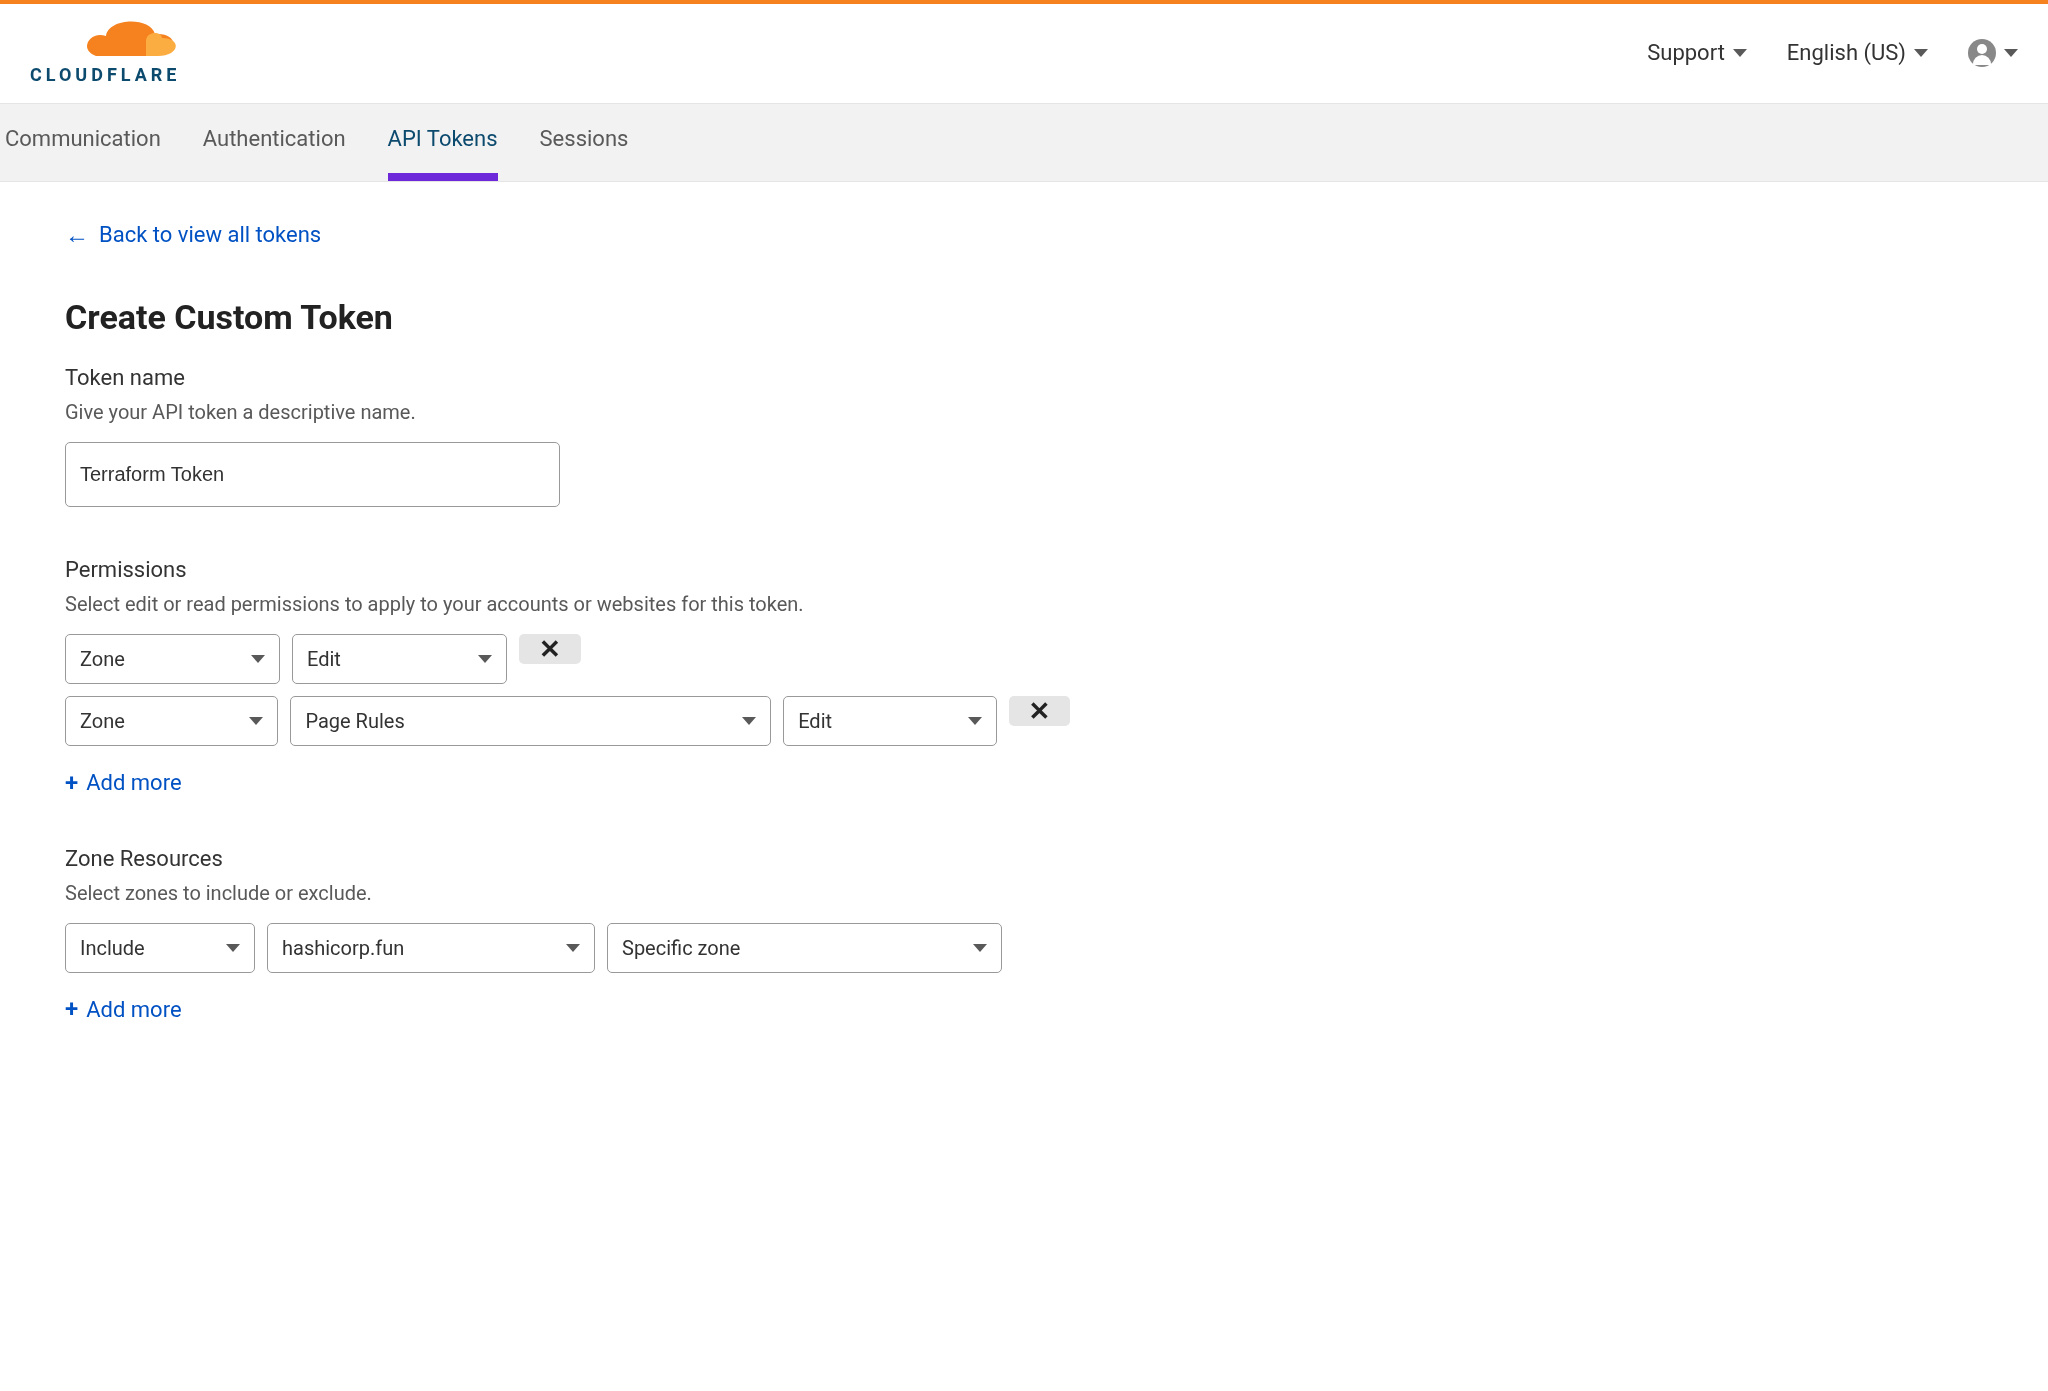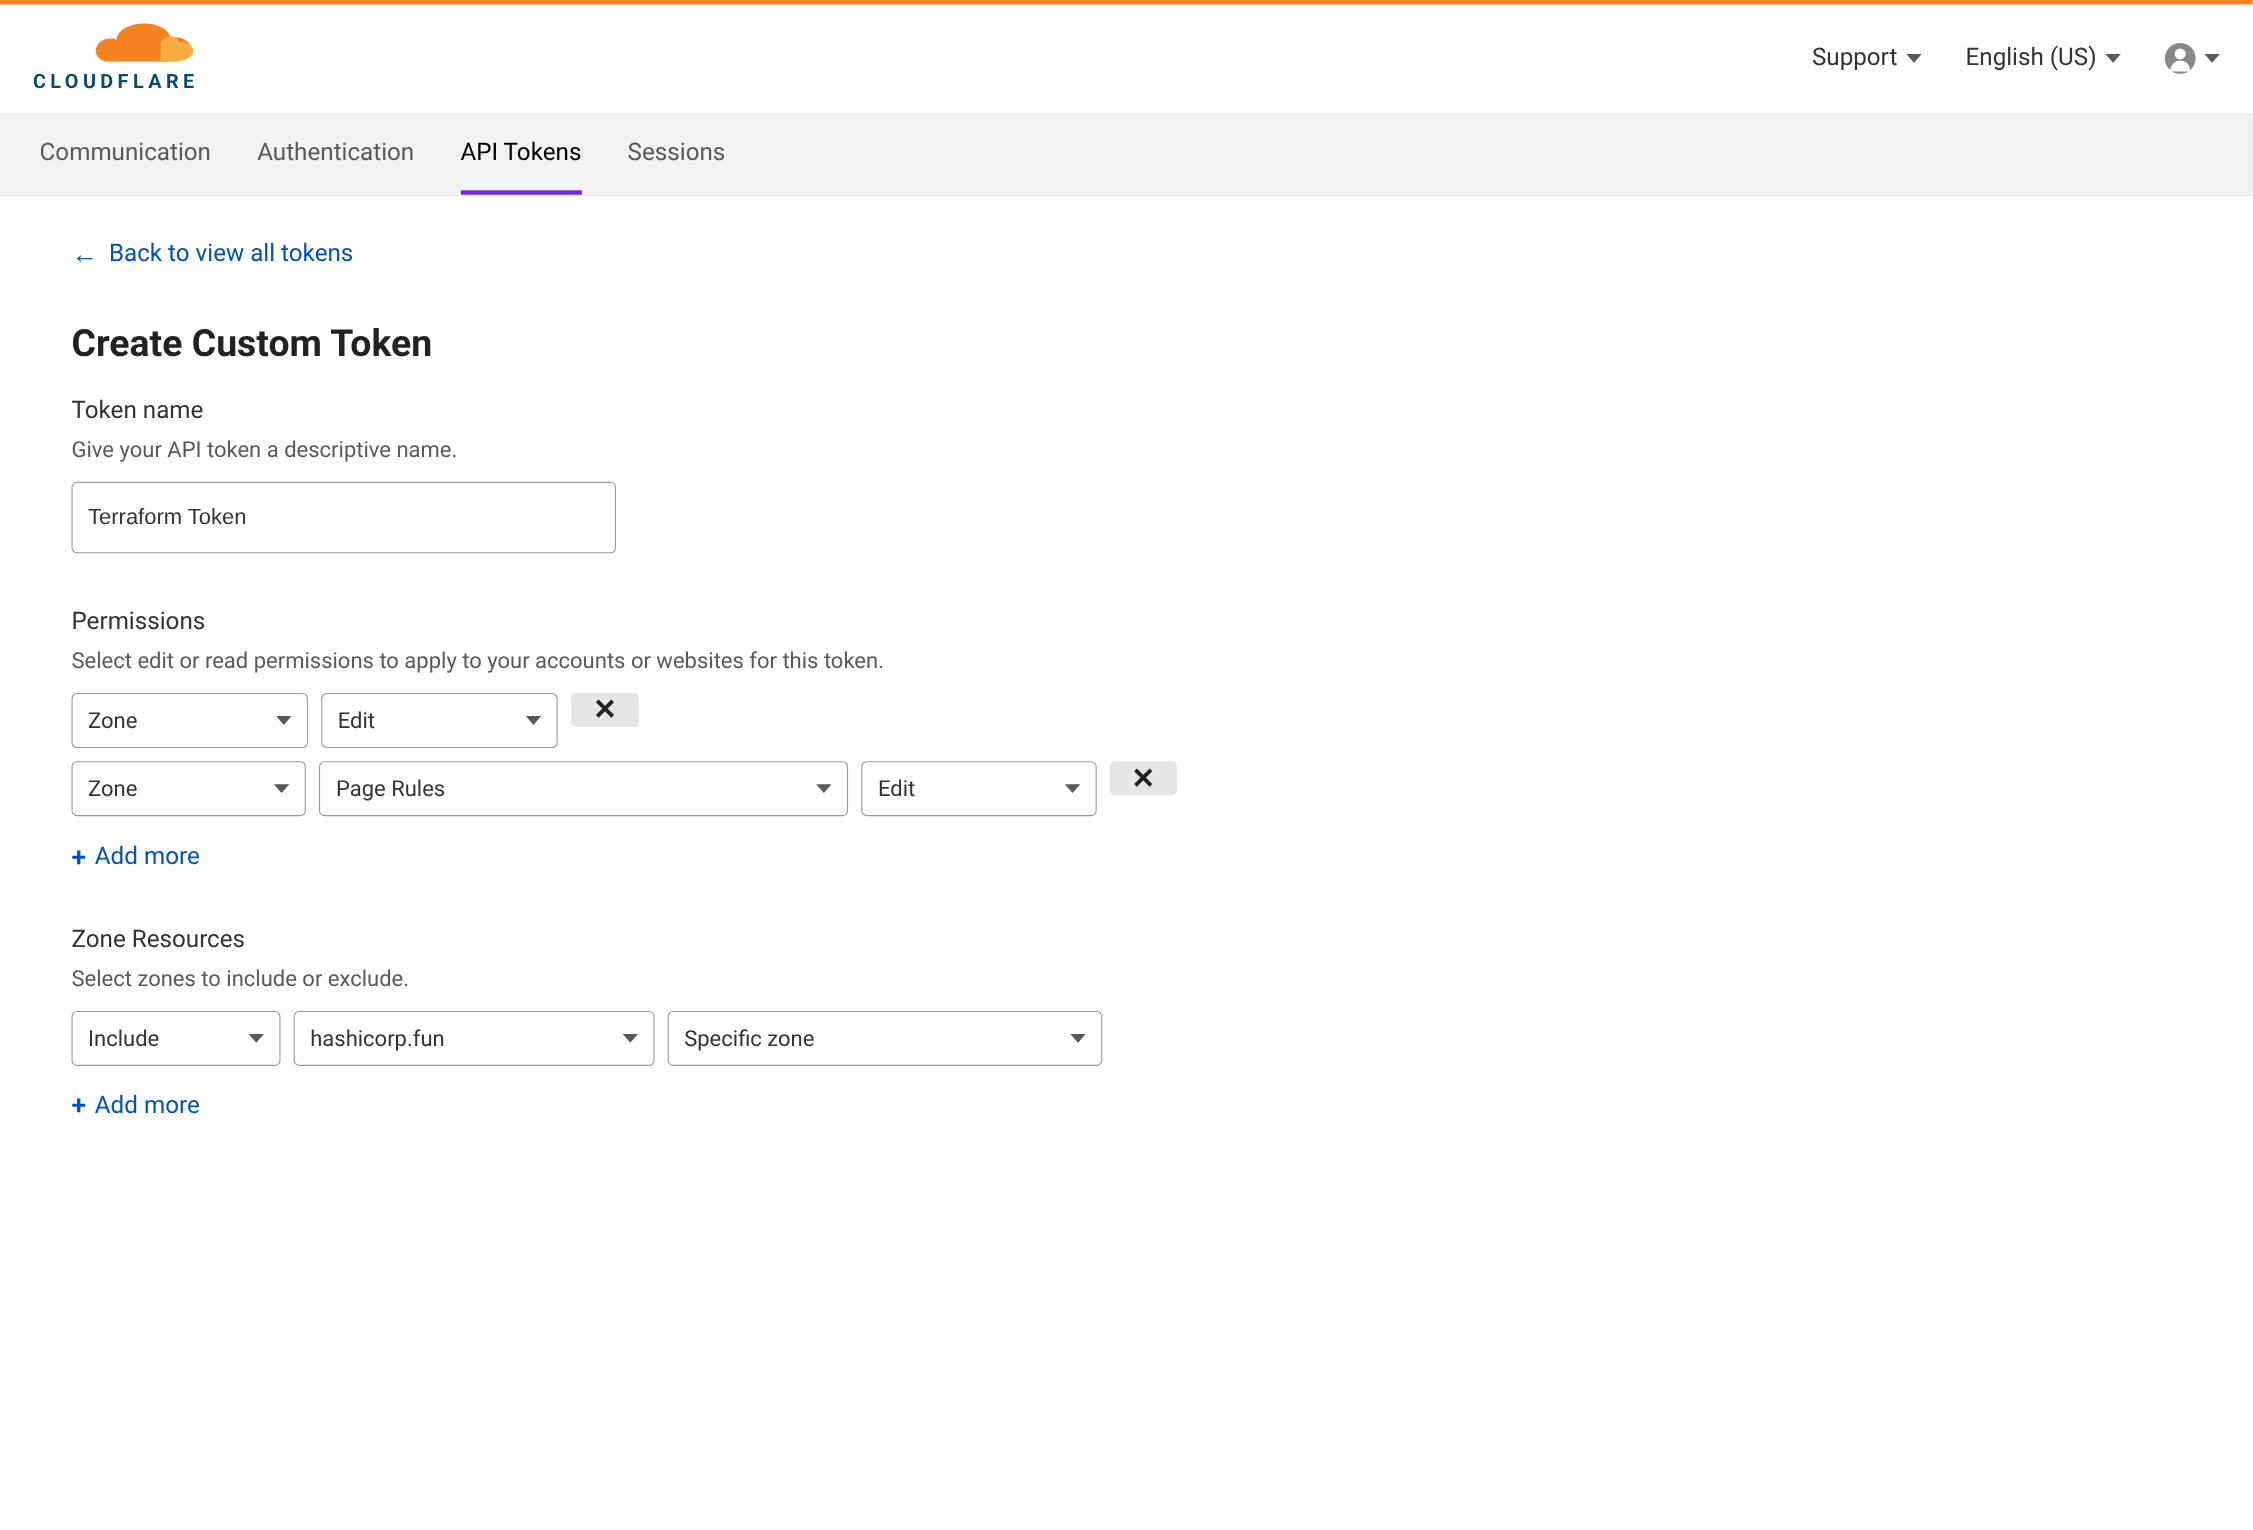--- a/index.html
+++ b/index.html
@@ -85,36 +85,36 @@
     position: absolute;
     width: 18px;
     height: 10px;
     background: #fff;
     border-radius: 10px 10px 0 0;
     bottom: 2px;
   }
   .tabs-bar {
     background: #f2f2f2;
     border-bottom: 1px solid #e5e5e5;
-    padding: 0 36px;
+    padding: 0 5px;
   }
   .tabs {
     display: flex;
     gap: 42px;
   }
   .tab {
     padding: 22px 0;
     font-size: 22px;
     color: #595959;
     cursor: pointer;
     border-bottom: 3px solid transparent;
   }
   .tab.active {
-    color: #000000;
-    border-bottom: 4px solid #6d28d9;
+    color: #0c4a6e;
+    border-bottom: 8px solid #6d28d9;
   }
   .content {
     padding: 40px 30px 40px 65px;
     max-width: 1100px;
   }
   .back-link {
     display: inline-flex;
     align-items: center;
     gap: 10px;
     color: #0051c3;

